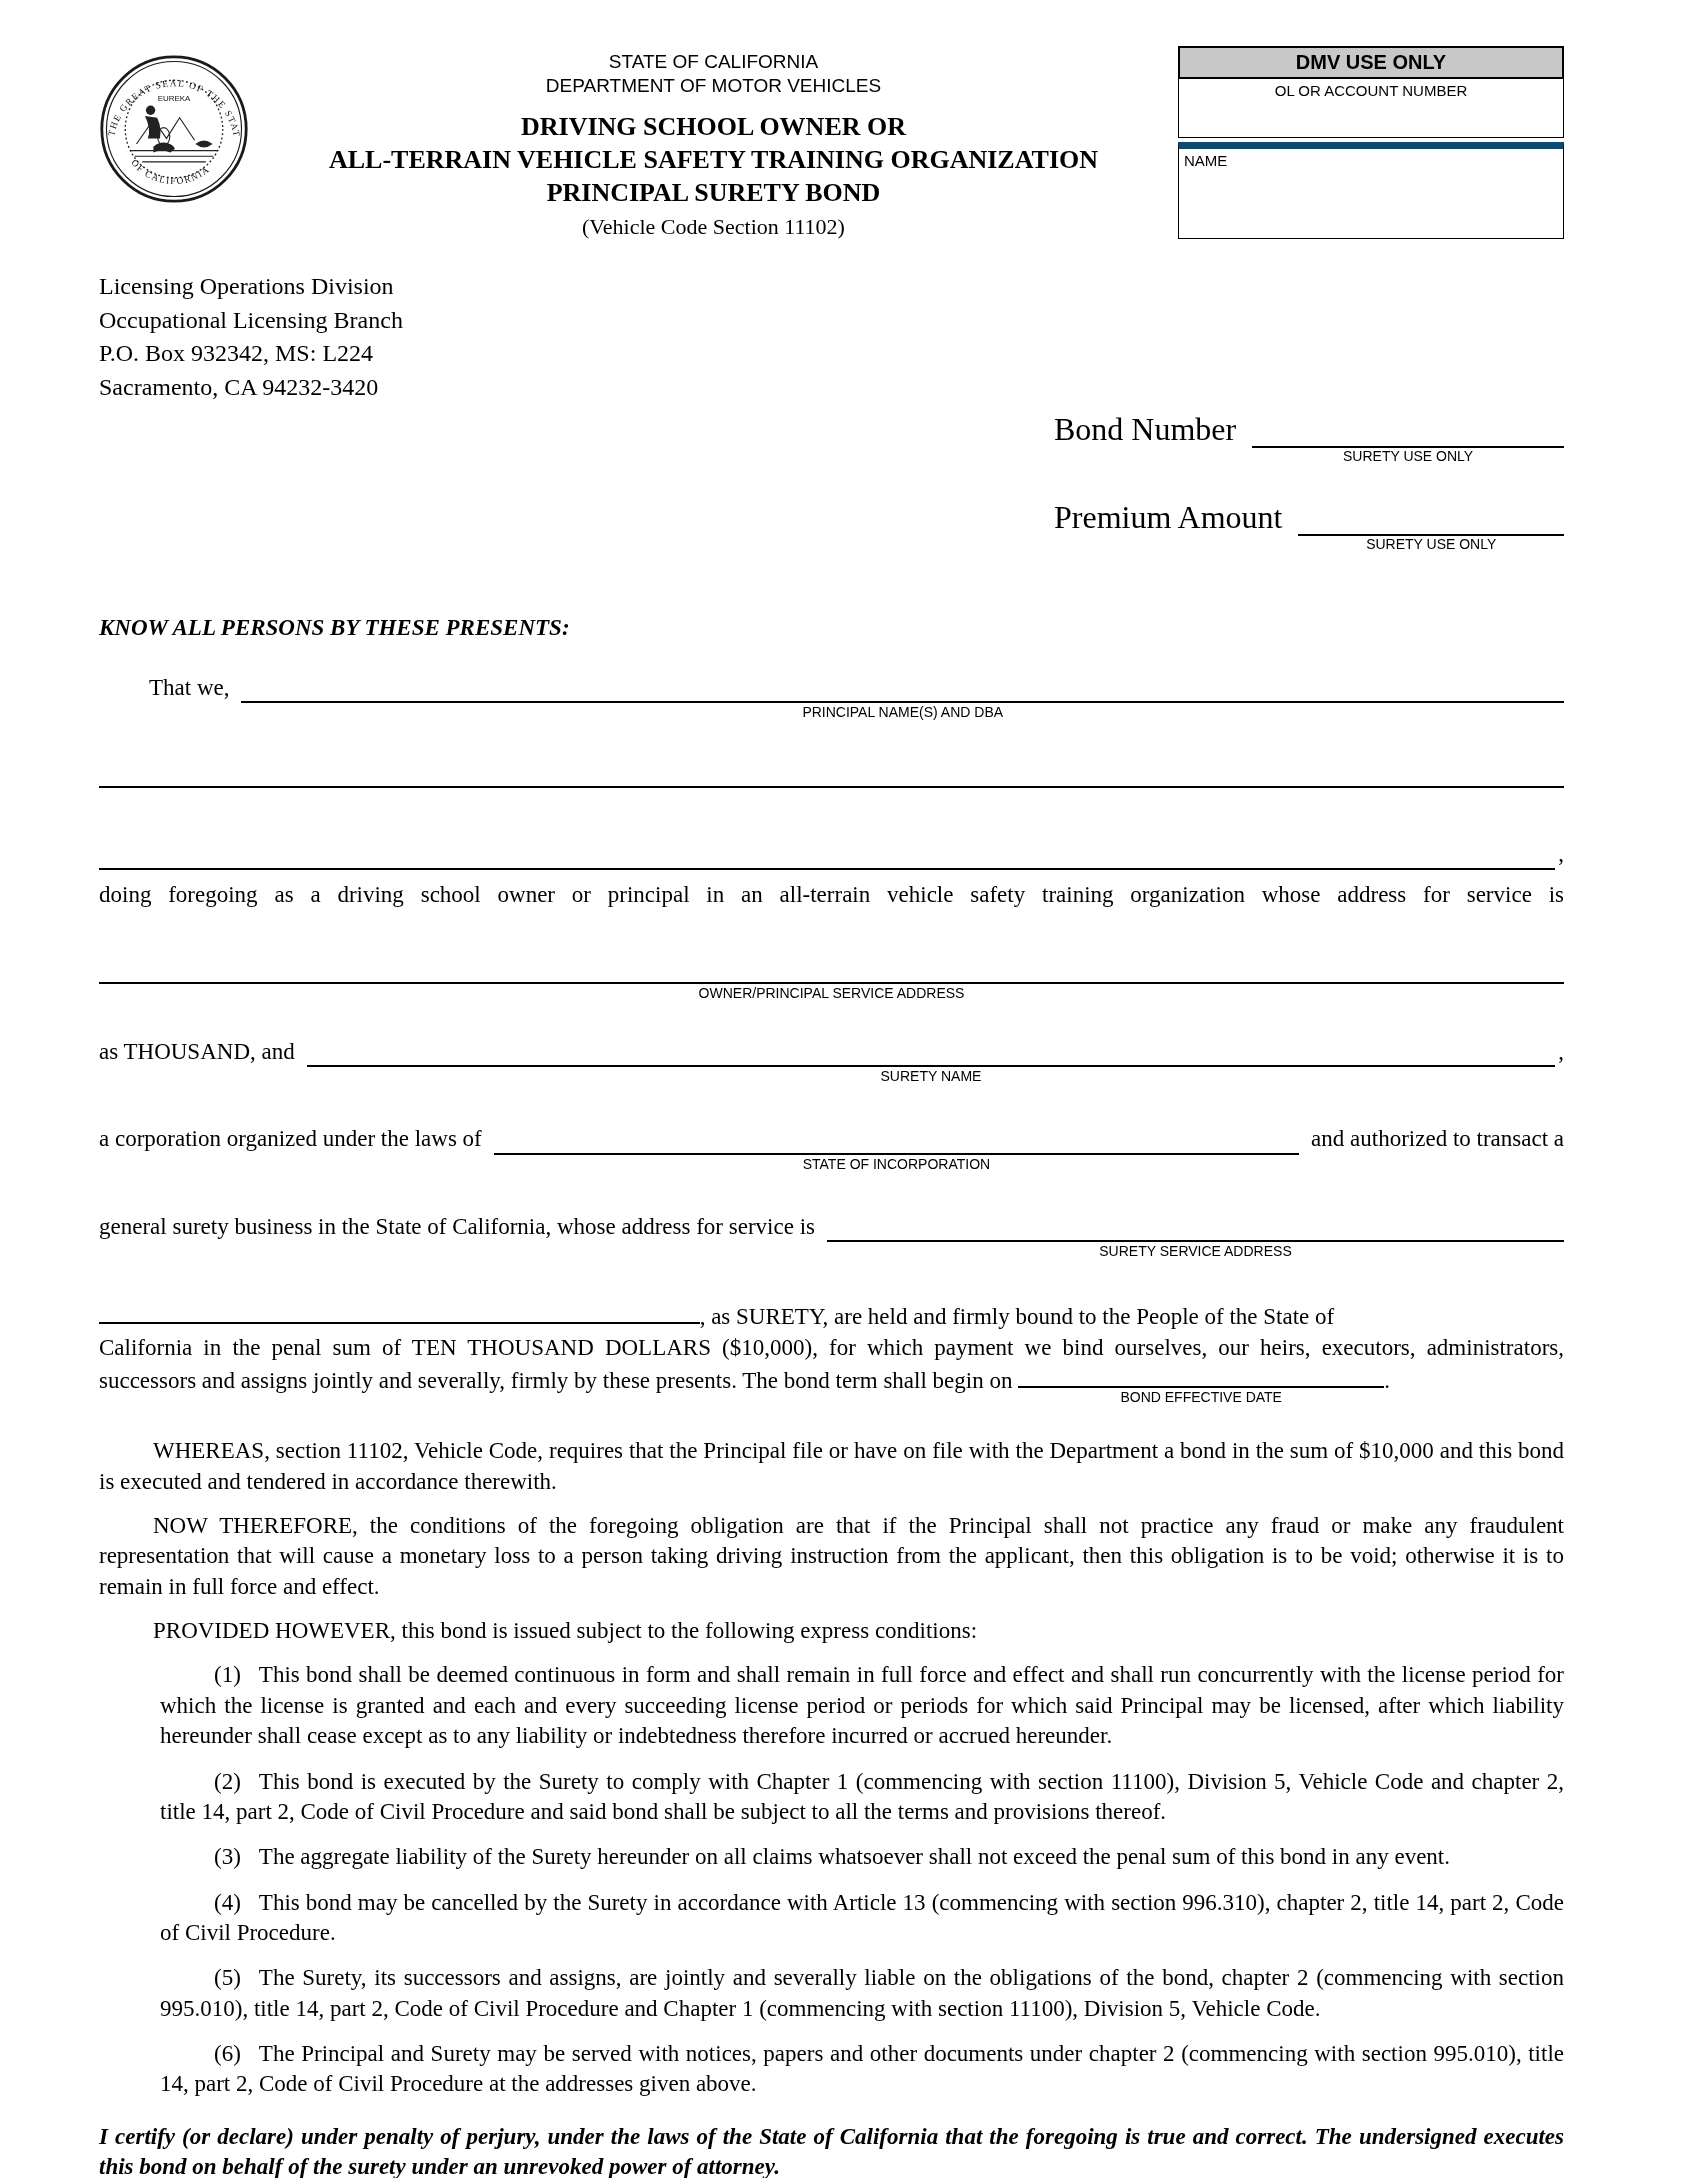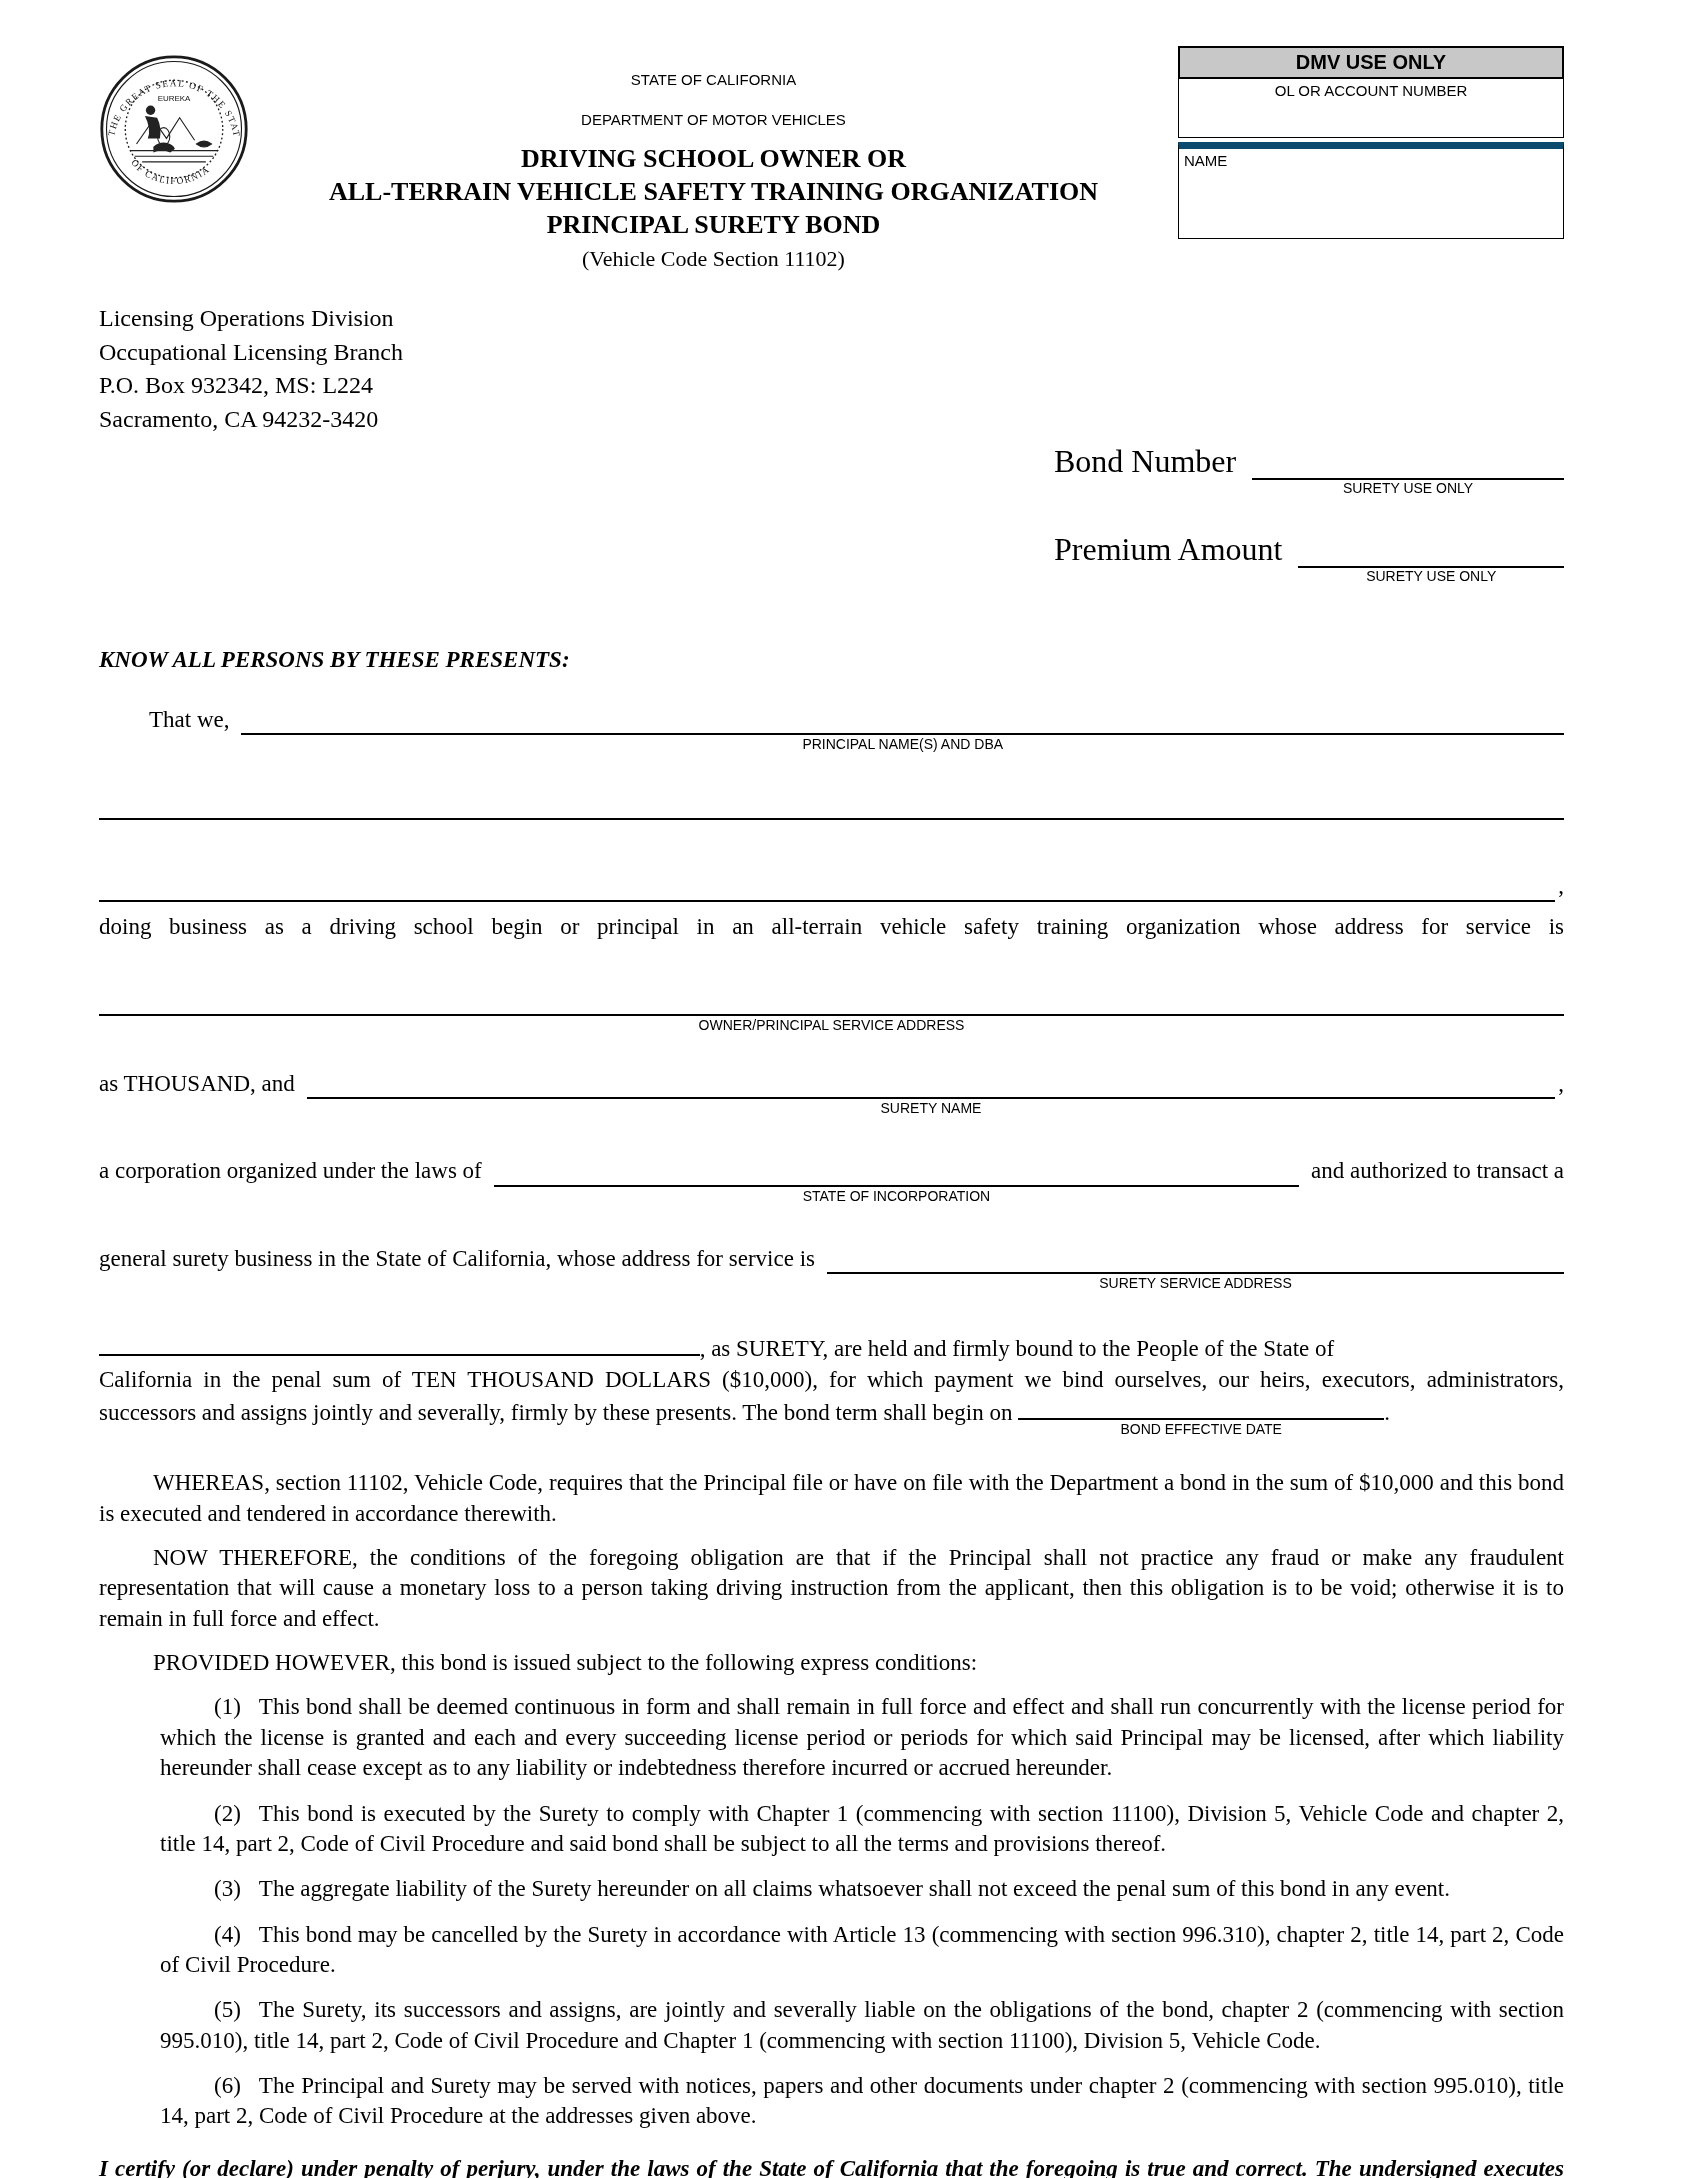--- a/index.html
+++ b/index.html
@@ -4,21 +4,21 @@
 <style>
   * { margin:0; padding:0; box-sizing:border-box; }
   html,body { background:#ffffff; }
   body { width:1683px; height:2178px; font-family:"Liberation Serif","DejaVu Serif",serif; color:#000; }
   .page { width:1683px; height:2178px; padding:46px 119px 36px 99px; display:flex; flex-direction:column; overflow:hidden; }
 
   
   .header { display:flex; align-items:flex-start; }
   .seal { width:150px; height:150px; flex:0 0 auto; margin-top:8px; }
   .header-center { flex:1; text-align:center; padding:4px 16px 0 16px; }
-  .hc-sans { font-family:"Liberation Sans","DejaVu Sans",sans-serif; font-size:15px; line-height:1.25;margin-top:21px; }
+  .hc-sans { font-family:"Liberation Sans","DejaVu Sans",sans-serif; font-size:19px; line-height:1.25; }
   .hc-title { font-size:26px; font-weight:bold; line-height:1.28; }
   .hc-title.first { margin-top:12px; }
   .hc-code { font-size:22px; margin-top:5px; }
   .dmv-box { width:386px; flex:0 0 auto; font-family:"Liberation Sans","DejaVu Sans",sans-serif; }
   .dmv-title { background:#c8c8c8; border:2px solid #000; text-align:center; font-weight:bold; font-size:20px; padding:3px 0; }
   .dmv-field { border:1px solid #000; border-top:none; padding:3px 5px; }
   .dmv-field.ol { height:59px;text-align:center; }
   .dmv-field.name { height:97px; border-top:7px solid #0c4a6e; margin-top:4px; }
   .dmv-label { font-size:15px; }
 
@@ -160,21 +160,21 @@
       </span>
     </div>
 
     <div class="blankline bl1"></div>
 
     <div class="row commarow">
       <span class="blank fill"></span>
       <span class="comma">,</span>
     </div>
 
-    <p class="doing">doing business as a driving school begin or principal in an all-terrain vehicle safety training organization whose address for service is</p>
+    <p class="doing">doing foregoing as a driving school owner or principal in an all-terrain vehicle safety training organization whose address for service is</p>
 
     <div class="blankline addr-line">
       <span class="caption">OWNER/PRINCIPAL SERVICE ADDRESS</span>
     </div>
 
     <div class="row frow">
       <span class="label pre">as THOUSAND, and</span>
       <span class="blank fill">
         <span class="caption">SURETY NAME</span>
       </span>

